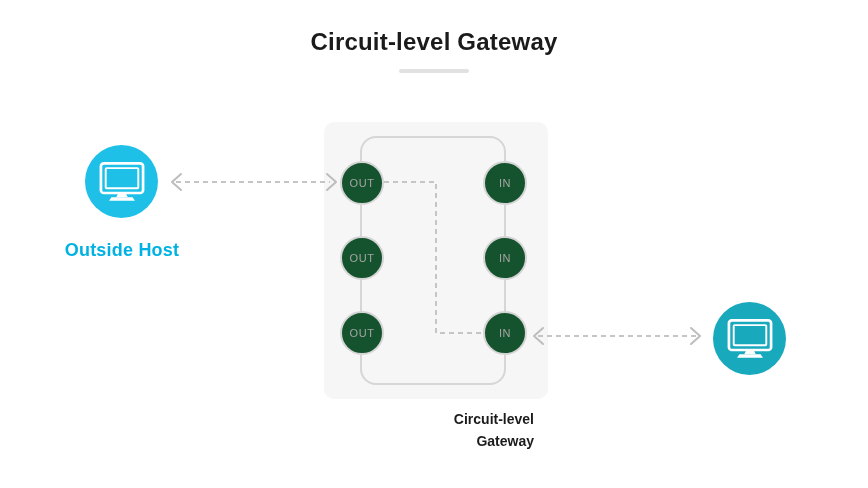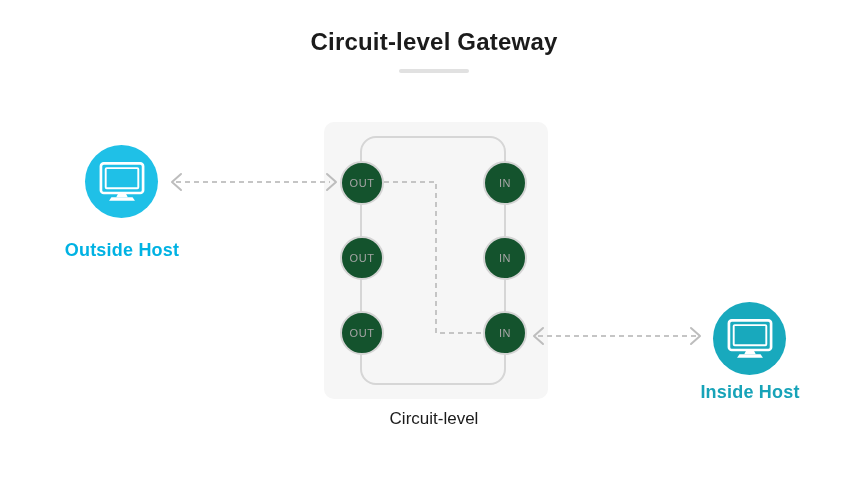--- a/index.html
+++ b/index.html
@@ -49,21 +49,21 @@
   .host-outside-circle{left:85px;top:145px;background:#1fc0e7;}
   .host-inside-circle{left:713px;top:302px;background:#18a9bd;}
   .host-label{
     position:absolute;width:200px;text-align:center;
     font-size:18px;font-weight:bold;letter-spacing:0.2px;
   }
   .host-outside-label{left:22px;top:240px;color:#00b2e3;}
   .host-inside-label{left:650px;top:382px;color:#17a3b8;}
   .gateway-caption{
     position:absolute;left:334px;top:408px;width:200px;
-    text-align:center;font-size:17px;font-weight:normal;
+    text-align:right;font-size:14px;font-weight:bold;
     color:#1b1b1b;line-height:22px;
   }
 </style>
 </head>
 <body>
 
 <div class="canvas">
 
   <h1 class="page-title">Circuit-level Gateway</h1>
   <div class="title-underline"></div>
@@ -108,19 +108,19 @@
   <div class="host-label host-outside-label">Outside Host</div>
 
   <div class="host-circle host-inside-circle">
     <svg width="46" height="41" viewBox="0 0 48 42" fill="none" xmlns="http://www.w3.org/2000/svg">
       <rect x="2" y="2" width="44" height="31" rx="3" stroke="#ffffff" stroke-width="2.8"></rect>
       <rect x="7" y="7" width="34" height="21" rx="1" stroke="#ffffff" stroke-width="2"></rect>
       <path d="M20 33.5 L28 33.5 L30 37.5 L18 37.5 Z" fill="#ffffff"></path>
       <path d="M13 37.5 L35 37.5 L37.5 41 L10.5 41 Z" fill="#ffffff"></path>
     </svg>
   </div>
-  <div class="host-label host-inside-label">Inside Host</div>
 
   <div class="gateway-caption">
     <div>Circuit-level</div>
+    <div>Gateway</div>
   </div>
 
 </div>
 
 </body></html>

